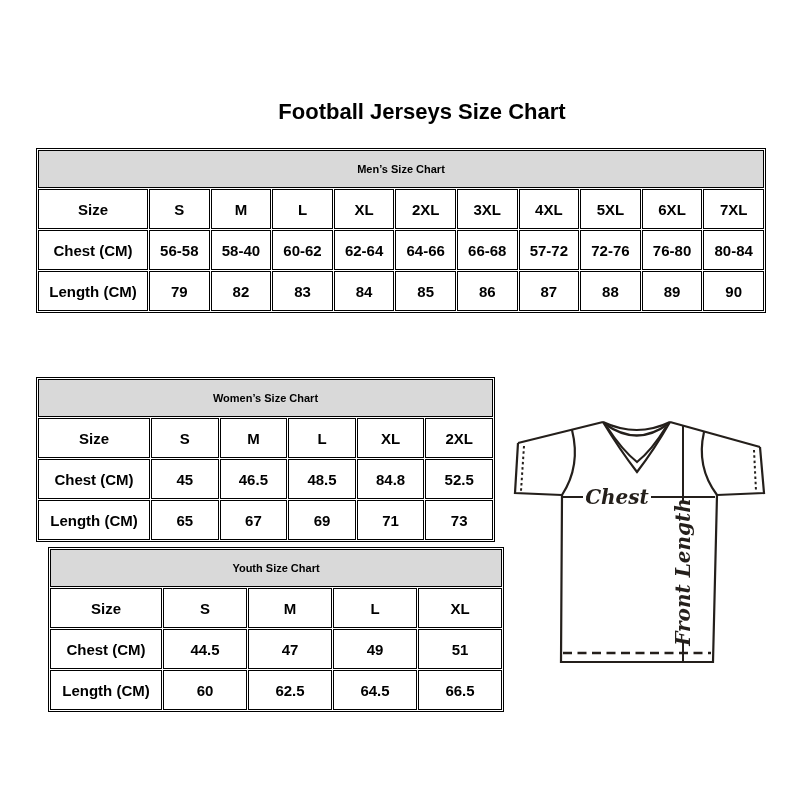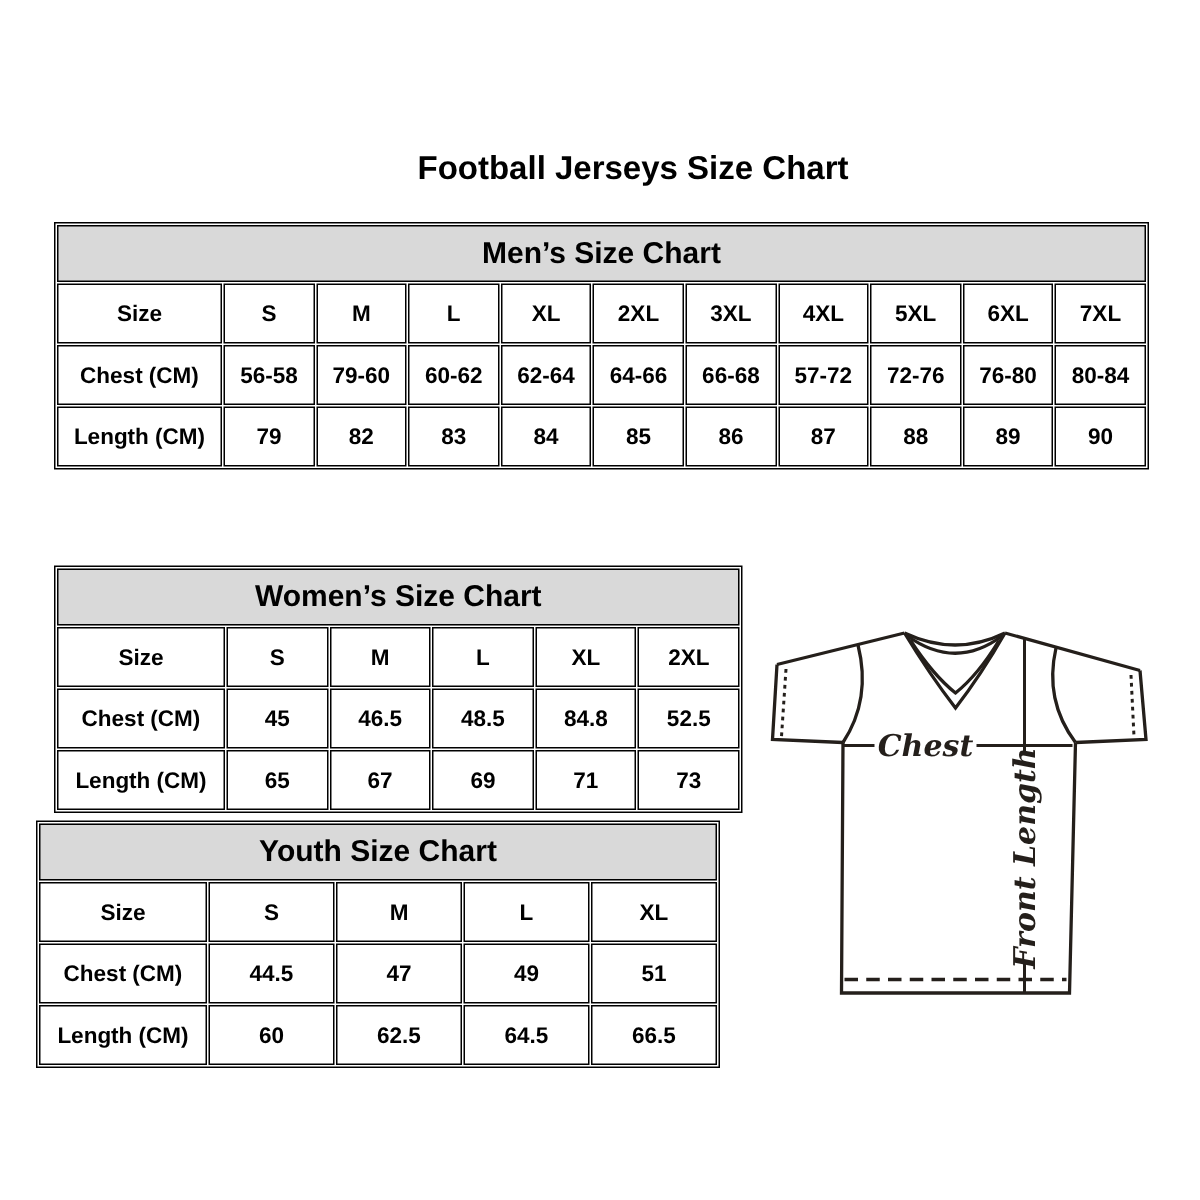--- a/index.html
+++ b/index.html
@@ -9,28 +9,28 @@
   }
   .page-title{
     position:absolute;left:0;top:99px;width:800px;margin:0;
     text-align:center;font-size:22px;font-weight:bold;color:#000;
     font-family:"Liberation Sans",sans-serif;
     padding-left:22px;
   }
   .tbl-wrap{position:absolute;border:1px solid #000;background:#ffffff;}
   #mens-wrap{left:36px;top:148px;width:728px;}
   #womens-wrap{left:36px;top:377px;width:457px;}
-  #youth-wrap{left:24px;top:547px;width:454px;}
+  #youth-wrap{left:48px;top:547px;width:454px;}
   table.size-table{
     border-collapse:separate;border-spacing:1px;table-layout:fixed;width:100%;
     font-family:"Liberation Sans",sans-serif;font-weight:bold;color:#000;
   }
   table.size-table th{
     background:#d9d9d9;border:1px solid #000;height:34px;
-    font-size:20px;font-weight:bold;text-align:center;vertical-align:middle;
+    font-size:11px;font-weight:bold;text-align:center;vertical-align:middle;
   }
   table.size-table td{
     background:#ffffff;border:1px solid #000;height:36px;
     font-size:15px;font-weight:bold;text-align:center;vertical-align:middle;
     overflow:hidden;white-space:nowrap;
   }
   #mens-wrap col.label{width:110px;}
   #womens-wrap col.label{width:112px;}
   #youth-wrap col.label{width:112px;}
   .jersey-svg{position:absolute;left:505px;top:408px;width:268px;height:264px;}
@@ -80,21 +80,21 @@
             <td>2XL</td>
             <td>3XL</td>
             <td>4XL</td>
             <td>5XL</td>
             <td>6XL</td>
             <td>7XL</td>
           </tr>
           <tr>
             <td>Chest (CM)</td>
             <td>56-58</td>
-            <td>79-60</td>
+            <td>58-40</td>
             <td>60-62</td>
             <td>62-64</td>
             <td>64-66</td>
             <td>66-68</td>
             <td>57-72</td>
             <td>72-76</td>
             <td>76-80</td>
             <td>80-84</td>
           </tr>
           <tr>

